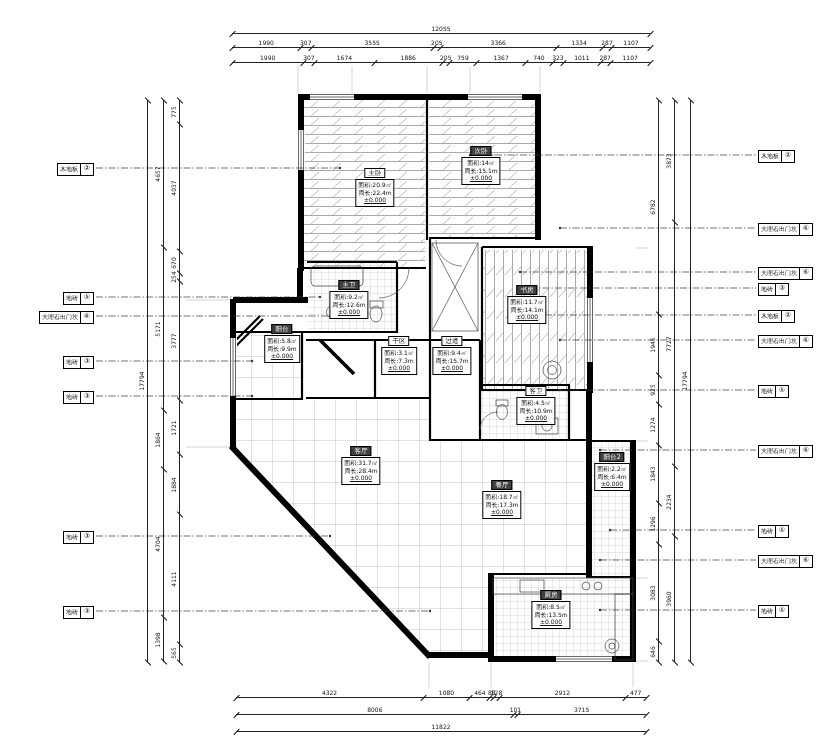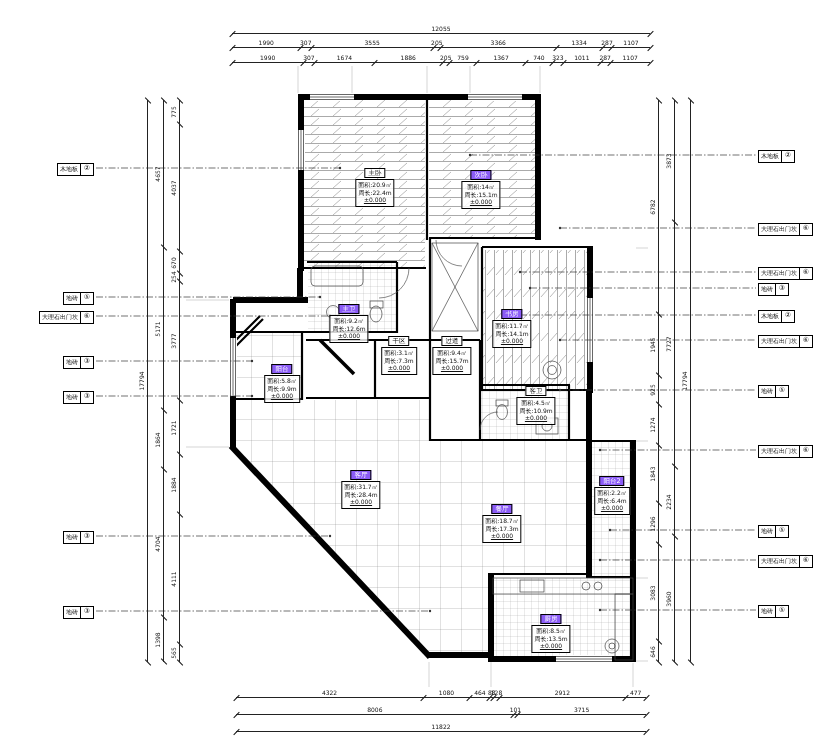--- a/index.html
+++ b/index.html
@@ -29,21 +29,21 @@
        font-size:6px;line-height:9px;white-space:nowrap;z-index:4;}
   .mat .t{padding:0 2px;border-right:1px solid #000;}
   .mat .n{min-width:12px;text-align:center;font-size:7px;line-height:9px;}
   .mat.left{transform:translateX(-100%);}
 
   
   .room{position:absolute;transform:translateX(-50%);z-index:3;text-align:center;
         font-size:6px;line-height:7.5px;}
   .room .rname{display:inline-block;border:1px solid #000;background:#fff;
         padding:0 3px;margin-bottom:1px;font-size:6.5px;line-height:8px;}
-  .room .rname.dark{background:#8b5cf6;color:#fff;margin-top:24px;}
+  .room .rname.dark{background:#404040;color:#fff;}
   .room .rbox{border:1px solid #000;background:rgba(255,255,255,0.82);padding:1px 2px 2px;}
   .room .rlevel{text-decoration:underline;}
 </style>
 </head>
 <body>
 
 <div class="canvas">
 
   <svg class="plan" viewBox="0 0 840 753">
     <defs>
@@ -518,21 +518,21 @@
       </div>
   </div>
   <div class="room" style="left:349px;top:280px">
     <div class="rname dark">主卫</div>
     <div class="rbox">
         <div>面积:9.2㎡</div>
         <div>周长:12.6m</div>
         <div class="rlevel">±0.000</div>
       </div>
   </div>
-  <div class="room" style="left:282px;top:340px">
+  <div class="room" style="left:282px;top:324px">
     <div class="rname dark">阳台</div>
     <div class="rbox">
         <div>面积:5.8㎡</div>
         <div>周长:9.9m</div>
         <div class="rlevel">±0.000</div>
       </div>
   </div>
   <div class="room" style="left:399px;top:336px">
     <div class="rname">干区</div>
     <div class="rbox">
@@ -542,21 +542,21 @@
       </div>
   </div>
   <div class="room" style="left:452px;top:336px">
     <div class="rname">过道</div>
     <div class="rbox">
         <div>面积:9.4㎡</div>
         <div>周长:15.7m</div>
         <div class="rlevel">±0.000</div>
       </div>
   </div>
-  <div class="room" style="left:512px;top:285px">
+  <div class="room" style="left:527px;top:285px">
     <div class="rname dark">书房</div>
     <div class="rbox">
         <div>面积:11.7㎡</div>
         <div>周长:14.1m</div>
         <div class="rlevel">±0.000</div>
       </div>
   </div>
   <div class="room" style="left:536px;top:386px">
     <div class="rname">客卫</div>
     <div class="rbox">

